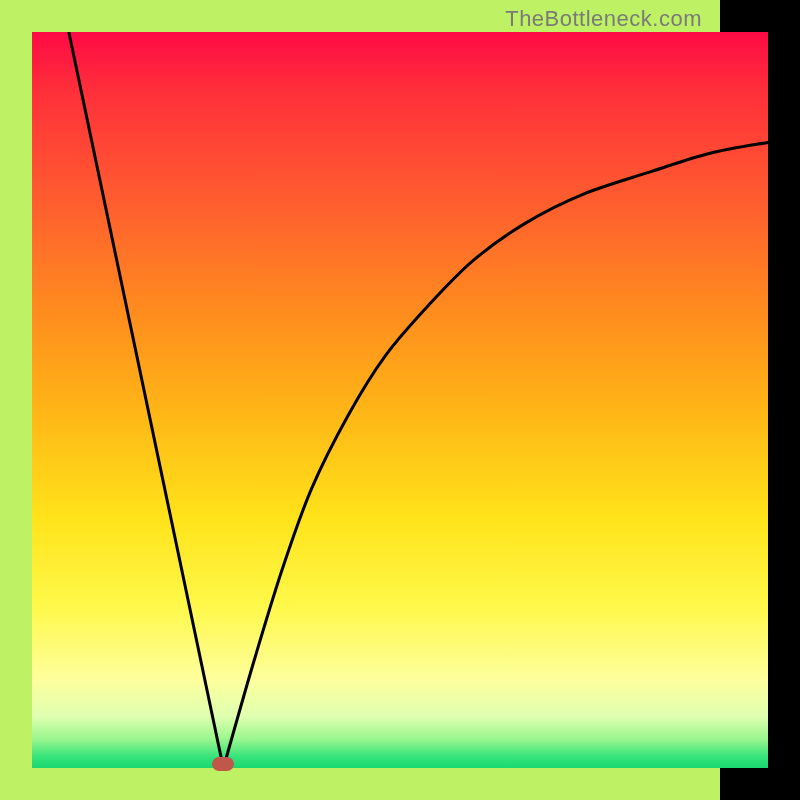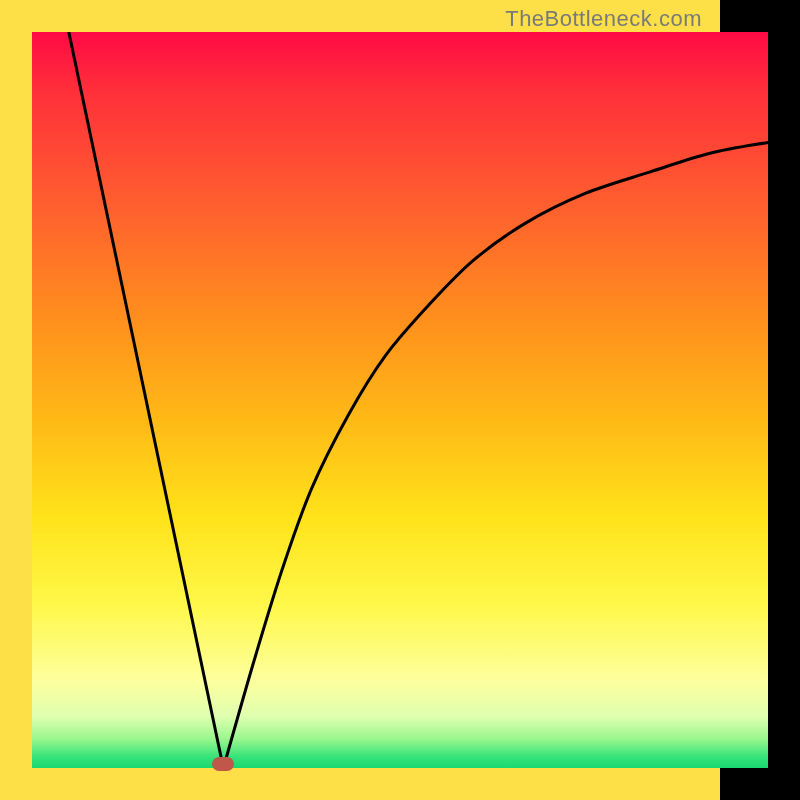--- a/index.html
+++ b/index.html
@@ -8,21 +8,21 @@
     width: 800px;
     height: 800px;
     background: #000;
     overflow: hidden;
     font-family: Arial, Helvetica, sans-serif;
   }
   .frame {
     position: relative;
     width: 720px;
     height: 800px;
-    background: #fde047;
+    background: #bef264;
   }
   .plot-area {
     position: absolute;
     left: 32px;
     top: 32px;
     width: 736px;
     height: 736px;
     
     background: linear-gradient(
       to bottom,

